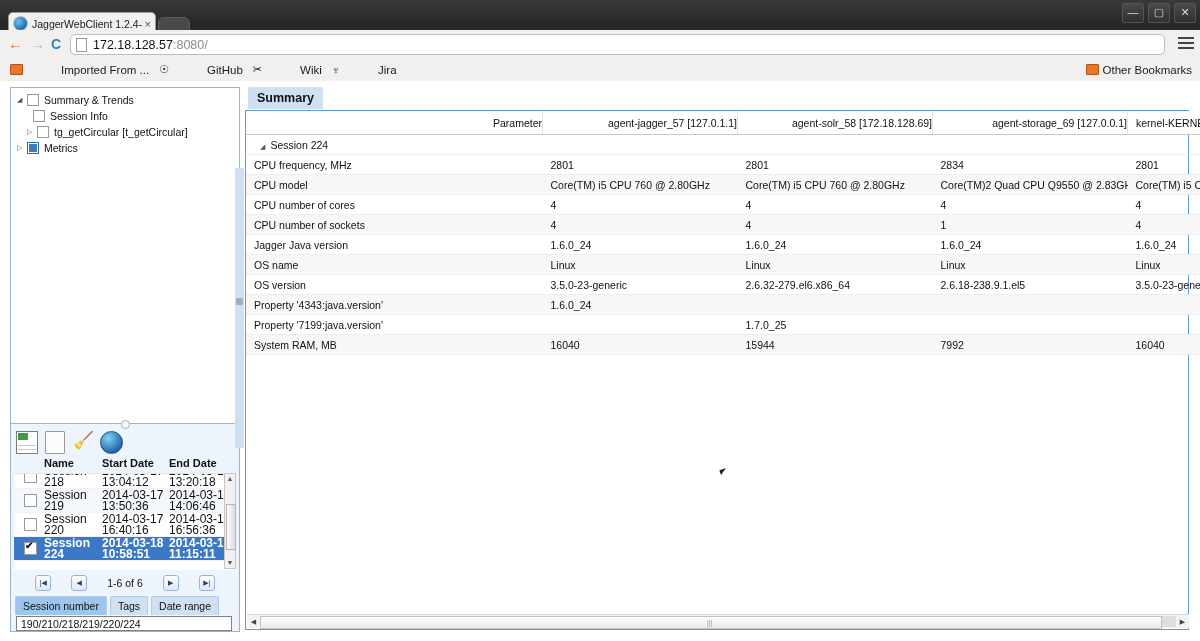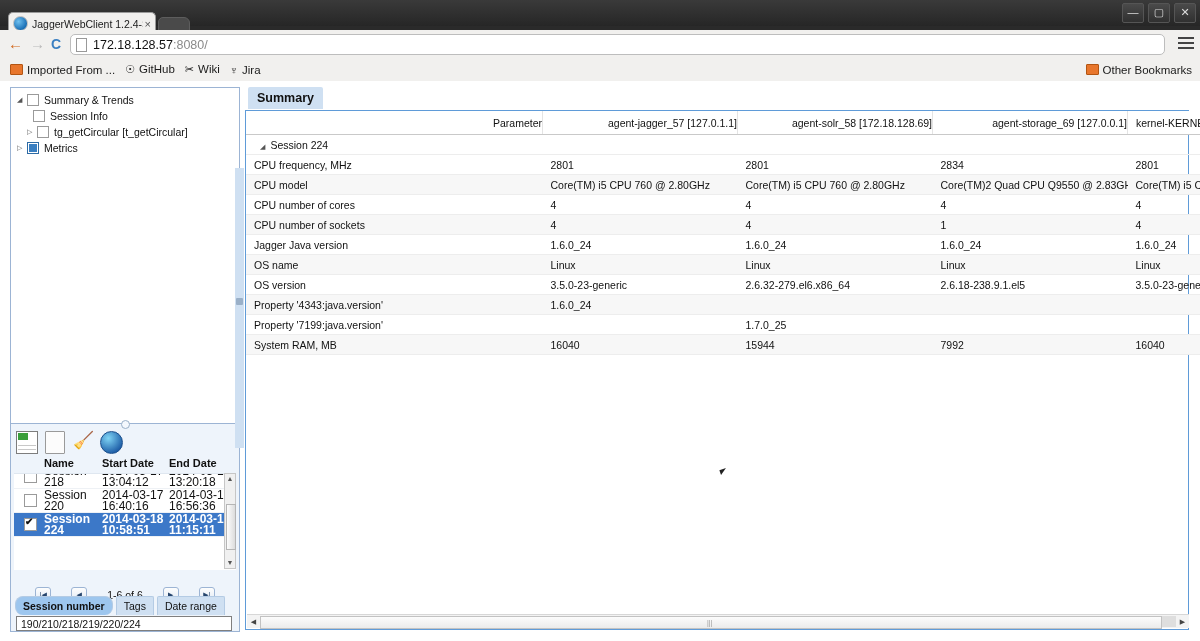--- a/index.html
+++ b/index.html
@@ -66,21 +66,21 @@
   .hamburger{
     position:absolute;right:6px;top:7px;width:16px;height:14px;
   }
   .hamburger i{display:block;height:2px;background:#444;margin-bottom:3px;}
 
   .bookbar{
     position:absolute;left:0;top:58px;width:1200px;height:23px;
     background:#f1f0ee;border-bottom:1px solid #b6b6b6;
     display:flex;align-items:center;font-size:11.5px;color:#1a1a1a;
   }
-  .bmk{display:flex;margin-left:10px;white-space:nowrap;}
+  .bmk{display:flex;align-items:center;margin-left:10px;white-space:nowrap;gap:34px;}
   .bmk .gl{margin-right:4px;font-size:11px;}
   .folder-ico{
     width:11px;height:9px;background:#e8762c;border:1px solid #b35512;
     margin-right:4px;border-radius:1px;
   }
   .bookbar .right{margin-left:auto;margin-right:8px;display:flex;align-items:center;}
 
   
   .page{
     position:absolute;left:0;top:81px;width:1200px;height:560px;background:#fff;
@@ -192,36 +192,36 @@
   }
   .sess-scroll .arw{font-size:7px;text-align:center;color:#555;line-height:10px;}
   .sess-scroll .thumb{
     position:absolute;left:1px;top:30px;width:8px;height:44px;
     background:linear-gradient(90deg,#fdfdfd,#dcdcdc);border:1px solid #b5b5b5;
   }
 
   .pager{
     position:absolute;left:0;top:150px;width:100%;height:18px;
     display:flex;align-items:center;justify-content:center;gap:20px;
-    font-size:10.5px;color:#111;margin-top:12px;
+    font-size:10.5px;color:#111;
   }
   .pgbtn{
     width:14px;height:14px;border-radius:3px;
     background:linear-gradient(#fdfdfd,#dfe9f4);border:1px solid #9cb4d4;
     font-size:7px;color:#26456d;text-align:center;line-height:13px;
   }
 
   .filt-tabs{
     position:absolute;left:4px;top:172px;display:flex;gap:3px;font-size:10.5px;
   }
   .ftab{
     padding:3px 7px;background:#cfe0f2;color:#111;border-radius:2px 2px 0 0;
     border:1px solid #b4cbe4;border-bottom:none;
   }
-  .ftab.active{background:#9dc6ee;font-weight:bold;border-radius:8px;}
+  .ftab.active{background:#9dc6ee;font-weight:normal;}
   .filt-input{
     position:absolute;left:5px;top:192px;width:216px;height:15px;
     border:1px solid #7f7f7f;background:#fff;font-size:10.5px;color:#111;
     display:flex;align-items:center;padding-left:4px;box-sizing:border-box;
   }
 
   
   .rightcol{
     position:absolute;left:241px;top:4px;width:947px;height:545px;
   }
@@ -402,20 +402,28 @@
           </div>
 
           <div class="sess-rows">
             <div class="srow" style="margin-top:-9px;">
               <div class="c-chk">
                   <div class="cbx2"></div>
                 </div>
               <div class="c-name cell">Session 218</div>
               <div class="c-sd cell">2014-03-17 13:04:12</div>
               <div class="c-ed cell">2014-03-17 13:20:18</div>
+            </div>
+            <div class="srow alt">
+              <div class="c-chk">
+                  <div class="cbx2"></div>
+                </div>
+              <div class="c-name cell">Session 219</div>
+              <div class="c-sd cell">2014-03-17 13:50:36</div>
+              <div class="c-ed cell">2014-03-17 14:06:46</div>
             </div>
             <div class="srow">
               <div class="c-chk">
                   <div class="cbx2"></div>
                 </div>
               <div class="c-name cell">Session 220</div>
               <div class="c-sd cell">2014-03-17 16:40:16</div>
               <div class="c-ed cell">2014-03-17 16:56:36</div>
             </div>
             <div class="srow sel">

